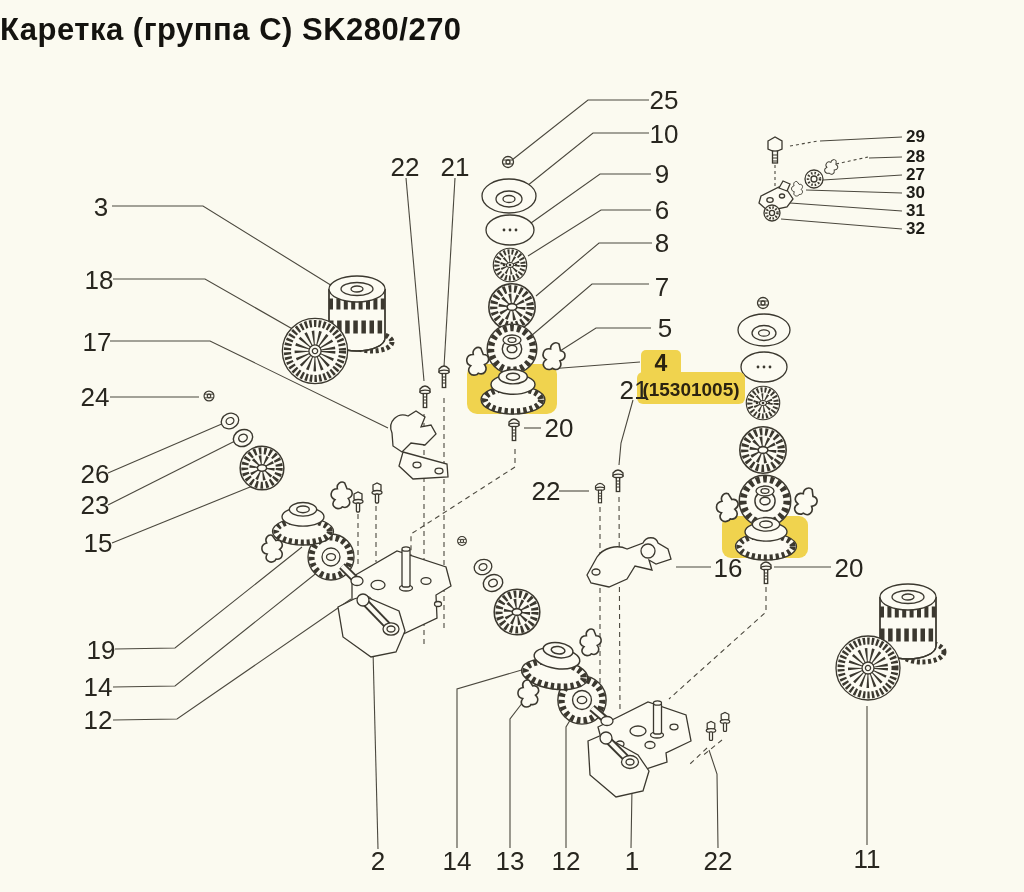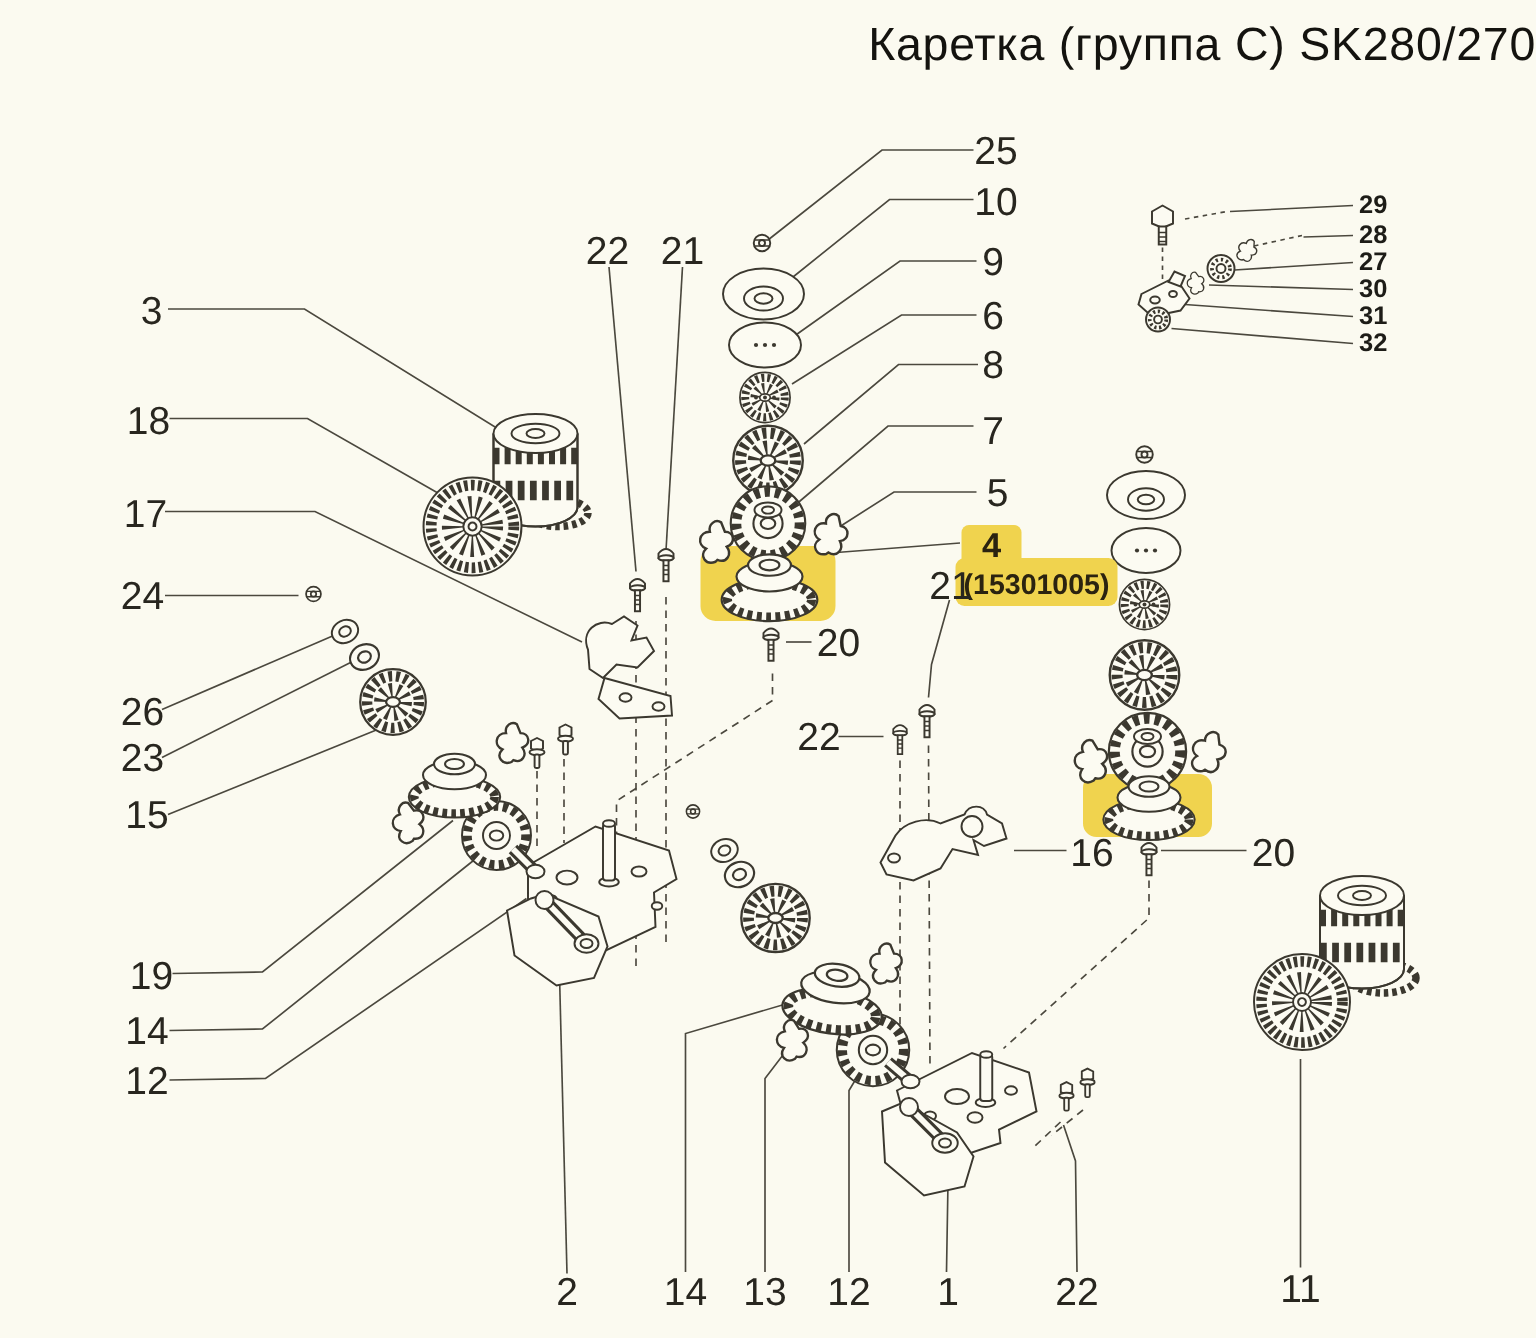--- a/index.html
+++ b/index.html
@@ -1,17 +1,17 @@
 <!DOCTYPE html>
 <html><head>
 <meta charset="utf-8">
 <style>
   html,body{margin:0;padding:0;background:#ffffff;}
   .page{position:relative;width:1024px;height:892px;background:#fbfaf0;font-family:"Liberation Sans",sans-serif;overflow:hidden;}
-  .title{position:absolute;top:12px;left:0;right:0;text-align:right;font-size:31px;font-weight:normal;color:#14130f;letter-spacing:.5px;}
+  .title{position:absolute;top:12px;left:0;right:0;text-align:left;font-size:31px;font-weight:bold;color:#14130f;letter-spacing:.5px;}
   svg{position:absolute;left:0;top:0;}
   .pw{fill:#fcfbf2;stroke:#3b382f;stroke-width:1.3;}
   .ld{fill:none;stroke:#4b483e;stroke-width:1.1;}
   .dsh{fill:none;stroke:#4b483e;stroke-width:1.1;stroke-dasharray:5 4;}
   .dshs{fill:none;stroke:#4b483e;stroke-width:1.1;stroke-dasharray:3 3;}
   .co{font-size:26px;fill:#28261f;text-anchor:middle;}
   .cob{font-size:17px;font-weight:bold;fill:#1d1c17;text-anchor:start;}
   .hl-num{font-size:23px;font-weight:bold;fill:#2b2310;text-anchor:middle;}
   .hl-code{font-size:19px;font-weight:bold;fill:#2b2310;text-anchor:middle;}
   .tk{stroke:#3b382f;fill:none;}

